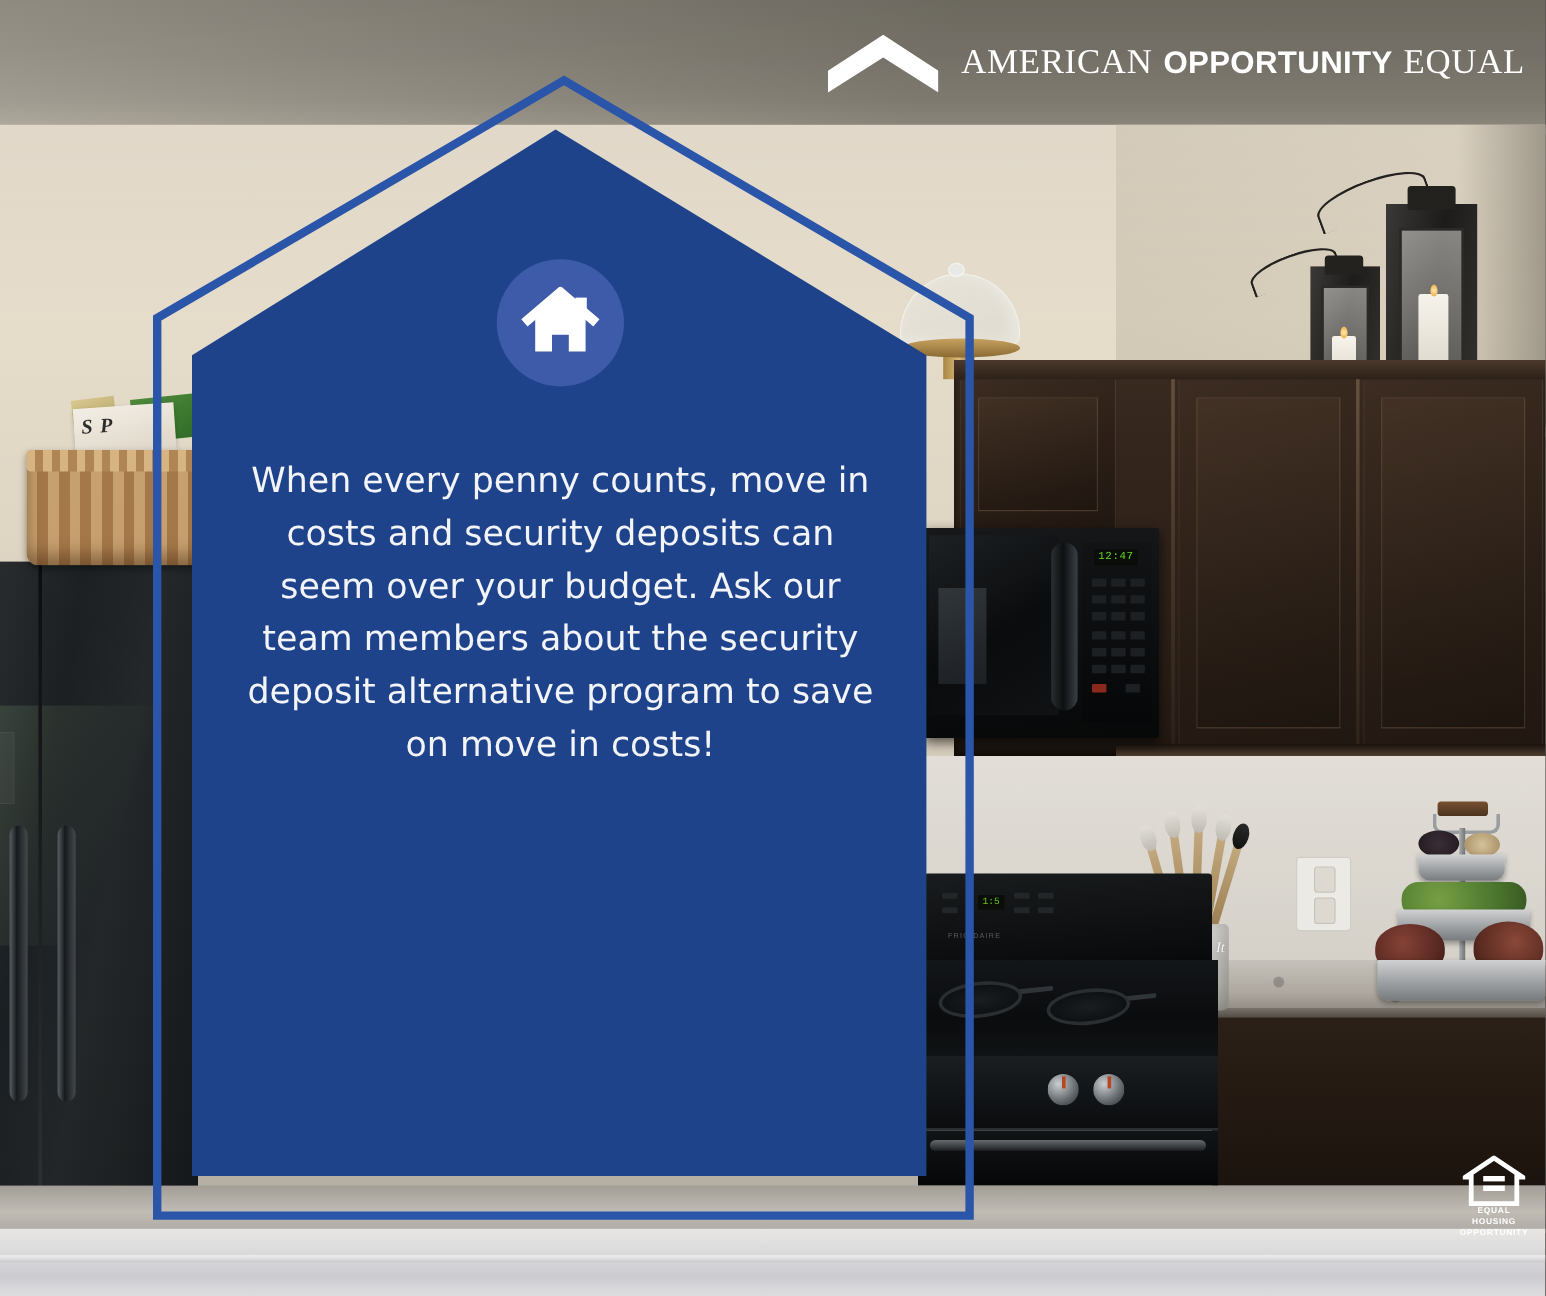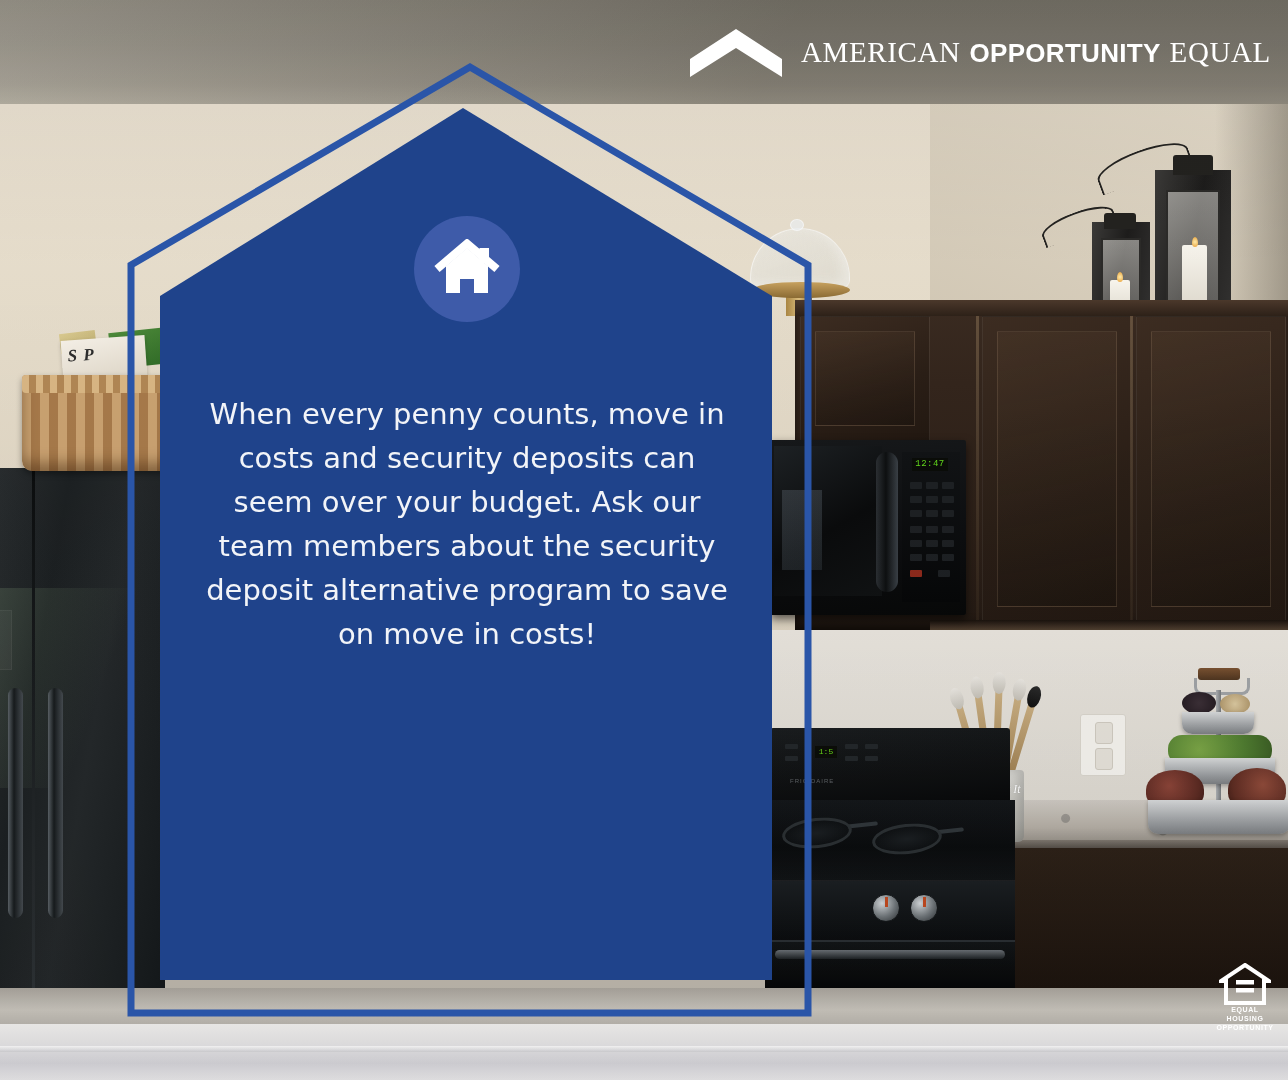--- a/index.html
+++ b/index.html
@@ -445,21 +445,21 @@
     width:100%;
     text-align:center;
     color:#ffffff;
     font-family:"DejaVu Sans", sans-serif;
     font-weight:bold;
     font-size:61px;
     line-height:86px;
     letter-spacing:-0.5px;
   }
   .body-copy{
-    margin-top:44px;
+    margin-top:30px;
     width:540px;
     text-align:center;
     color:#f2f4f8;
     font-family:"DejaVu Sans", sans-serif;
     font-weight:normal;
     font-size:29px;
     line-height:44px;
   }
 
   

